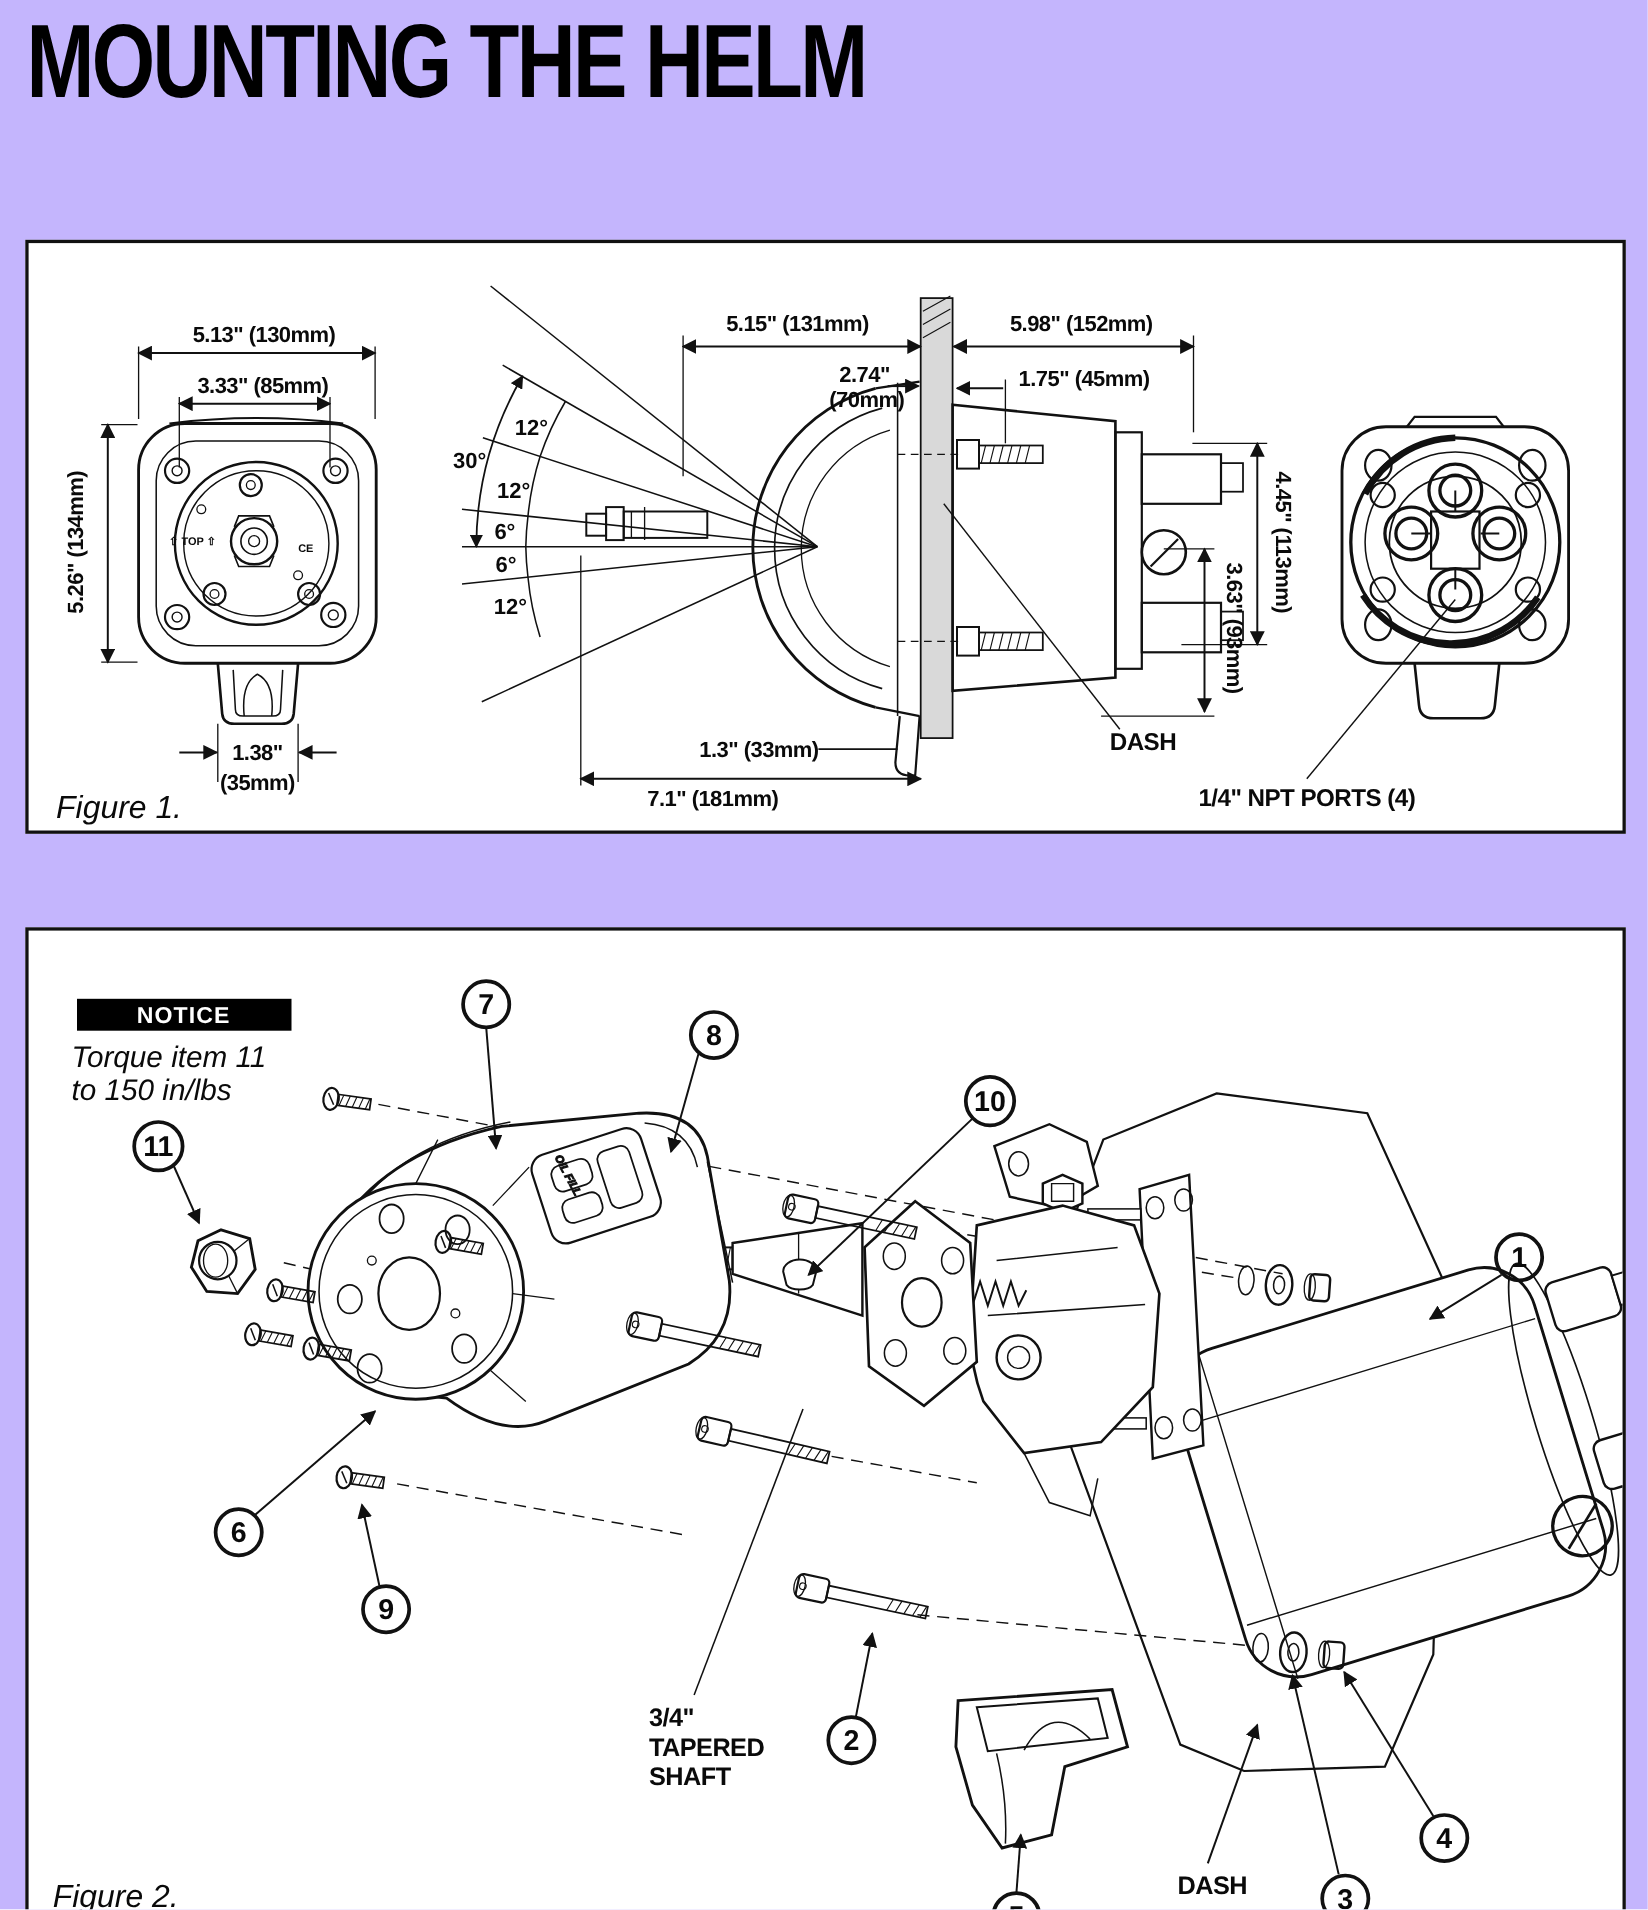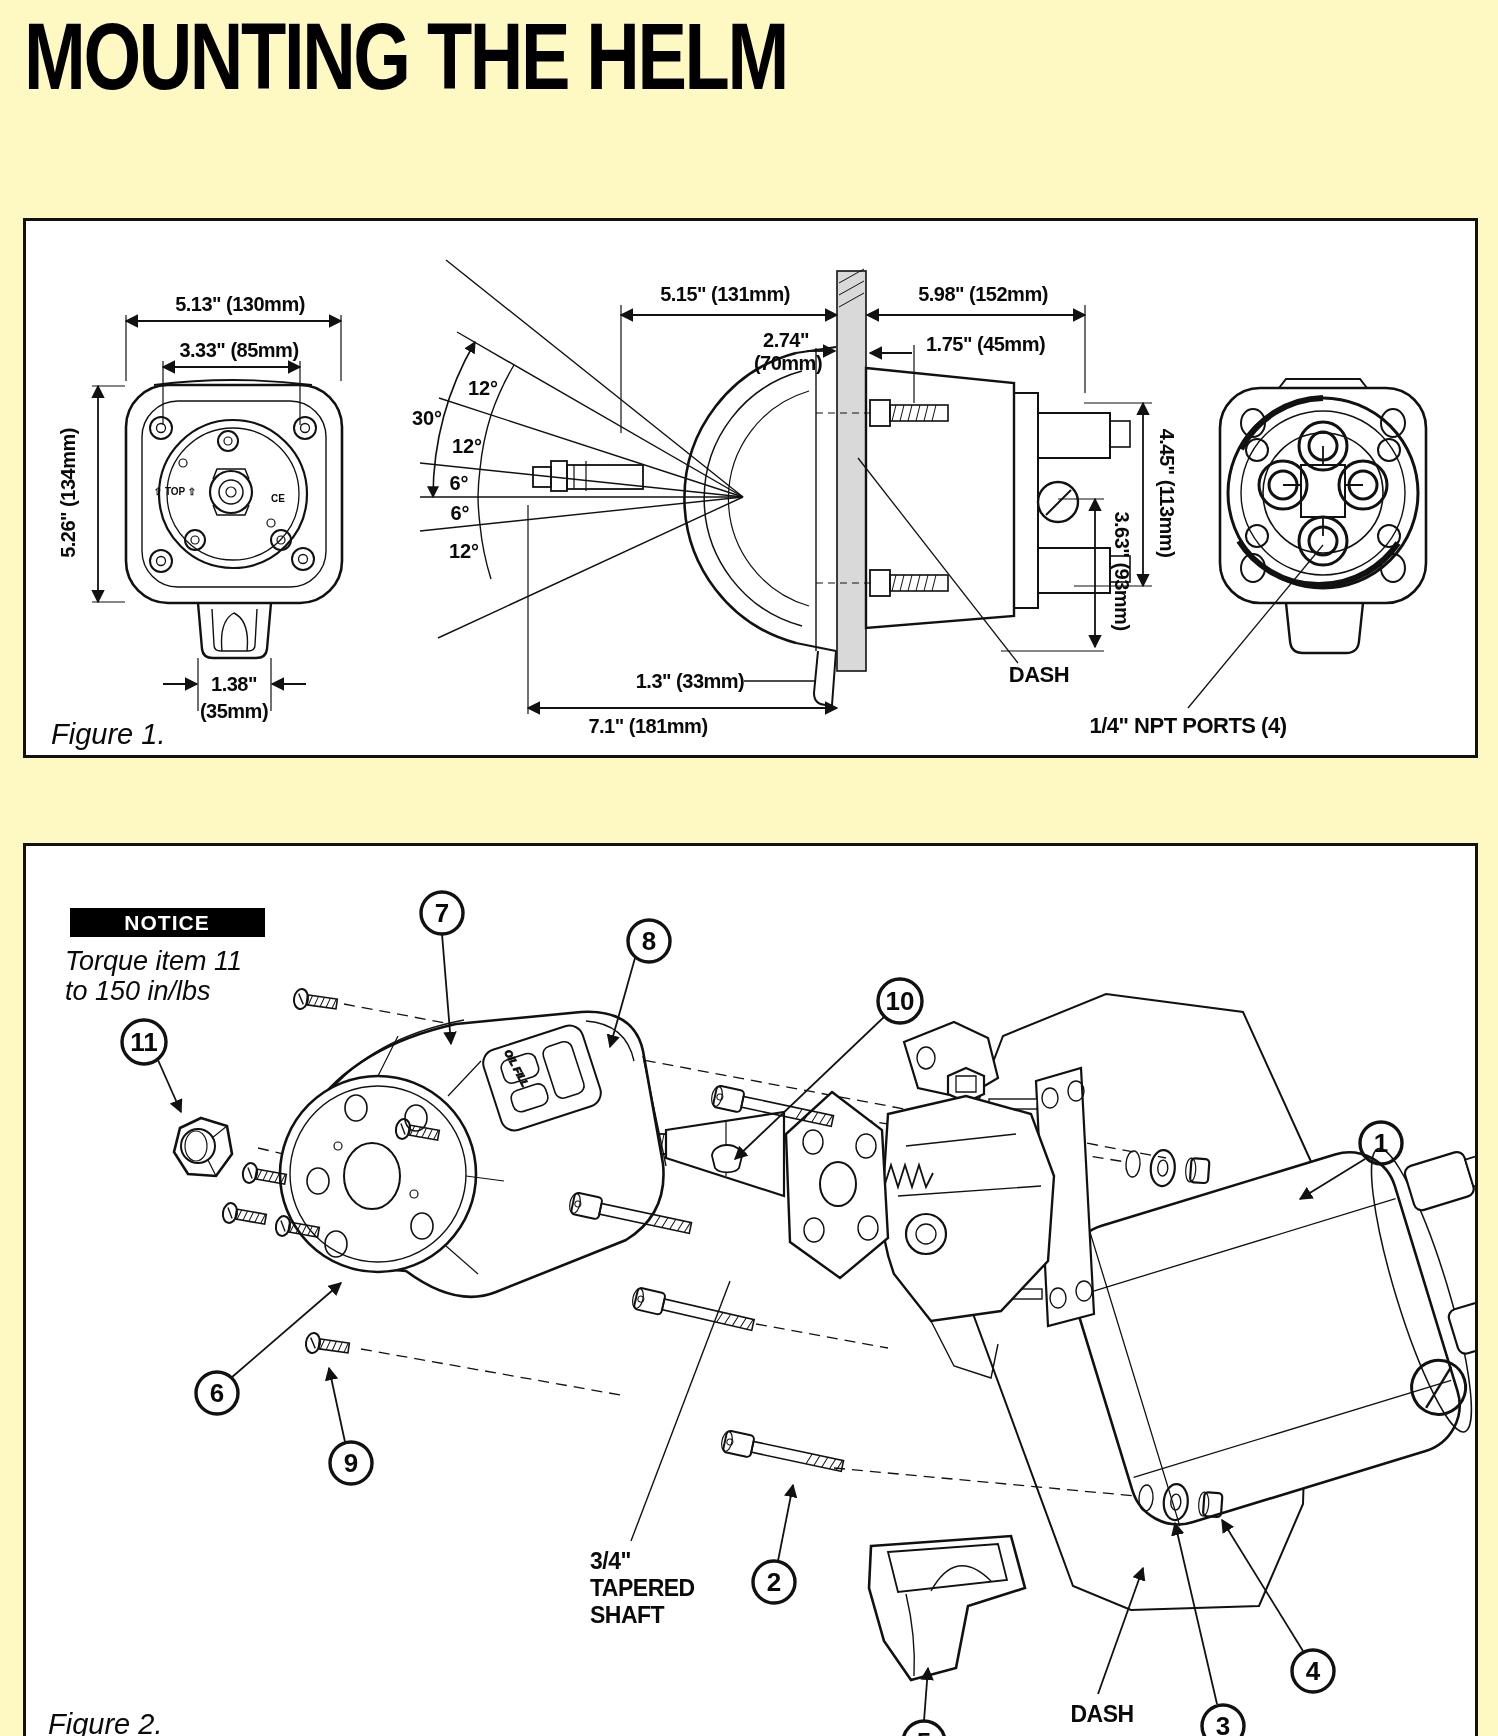--- a/index.html
+++ b/index.html
@@ -1,16 +1,16 @@
 <!DOCTYPE html>
 <html><head>
 <meta charset="utf-8">
 <style>
   html,body{margin:0;padding:0;background:#fff;}
-  .page{position:relative;width:1498px;height:1736px;background:#fef9c3;overflow:hidden;
+  .page{position:relative;width:1498px;height:1736px;background:#c4b5fd;overflow:hidden;
         font-family:"Liberation Sans",sans-serif;color:#0a0a0a;}
   .title{position:absolute;left:24px;top:2px;font-size:95px;font-weight:800;letter-spacing:-3px;
          transform:scaleX(0.78);transform-origin:left top;white-space:nowrap;color:#000;}
   .figbox{position:absolute;left:23px;width:1455px;border:3px solid #111;box-sizing:border-box;background:#fff;}
   .fig1{top:218px;height:540px;}
   .fig2{top:843px;height:913px;}
   .figbox svg{position:absolute;left:0;top:0;}
   svg text{font-family:"Liberation Sans",sans-serif;fill:#0a0a0a;}
   .dim{font-size:20px;font-weight:bold;letter-spacing:-0.5px;}
   .dim2{font-size:22px;font-weight:bold;letter-spacing:-0.5px;}

